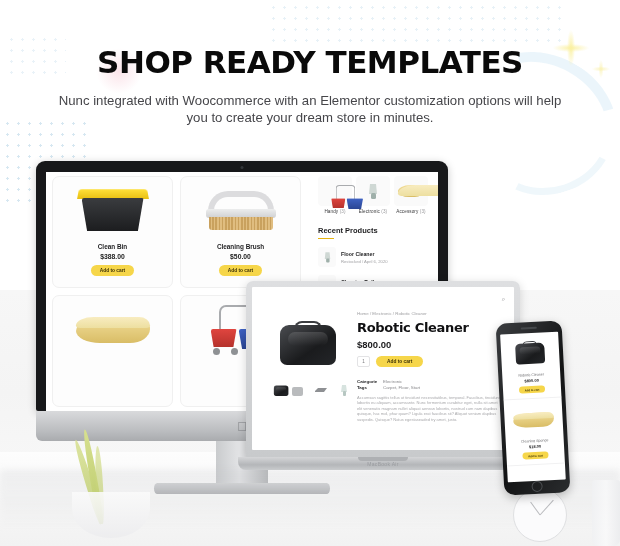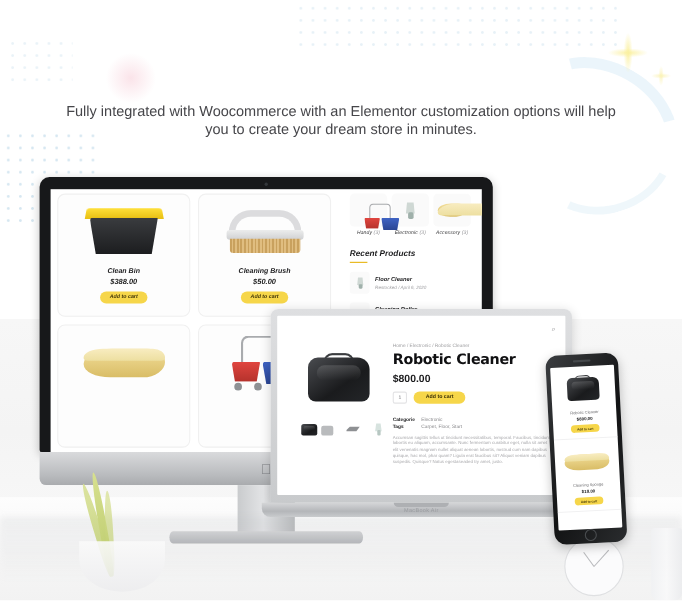--- a/index.html
+++ b/index.html
@@ -95,21 +95,21 @@
     position:absolute; left:0; top:0; width:412px; height:250px;
     background:#17181a;
     border-radius:9px 9px 2px 2px;
     padding:11px 10px 0 10px;
     box-shadow: 0 2px 9px rgba(0,0,0,.22);
   }
   .imac-cam { position:absolute; left:50%; top:5px; width:3px; height:3px; border-radius:50%;
     background:#33363a; transform:translateX(-50%); }
   .imac-screen {
     position:relative; width:392px; height:239px;
-    background:#ffffff; overflow:hidden;font-style:italic;
+    background:#ffffff; overflow:hidden;
   }
   .imac-chin {
     position:absolute; left:0; top:250px; width:412px; height:30px;
     background:linear-gradient(180deg,#d9dadc,#b9bbbe 70%,#a9abae);
     border-radius:0 0 6px 6px;
     display:flex; align-items:center; justify-content:center;
   }
   .apple-logo { font-size:13px; color:#7d7f82; line-height:1; }
   .imac-neck {
     position:absolute; left:50%; top:280px; width:52px; height:46px;
@@ -384,21 +384,22 @@
   <div class="bg-desk"></div>
   <div class="dots dots-tl"></div>
   <div class="dots dots-top"></div>
   <div class="dots dots-bl"></div>
   <div class="pink-blob"></div>
   <div class="swoosh"></div>
   <div class="swoosh2"></div>
   <div class="sparkle"></div>
   <div class="sparkle2"></div>
 
-  <div class="subline">Fully integrated with Woocommerce with an Elementor customization options will help you to create your dream store in minutes.</div>
+  <div class="headline">SHOP READY TEMPLATES</div>
+  <div class="subline">Nunc integrated with Woocommerce with an Elementor customization options will help you to create your dream store in minutes.</div>
 
   <div class="imac">
     <div class="imac-bezel">
       <div class="imac-cam"></div>
       <div class="imac-screen">
 
         <div class="shop-grid">
 
           <div class="pcard">
             <div class="pcard-img">

